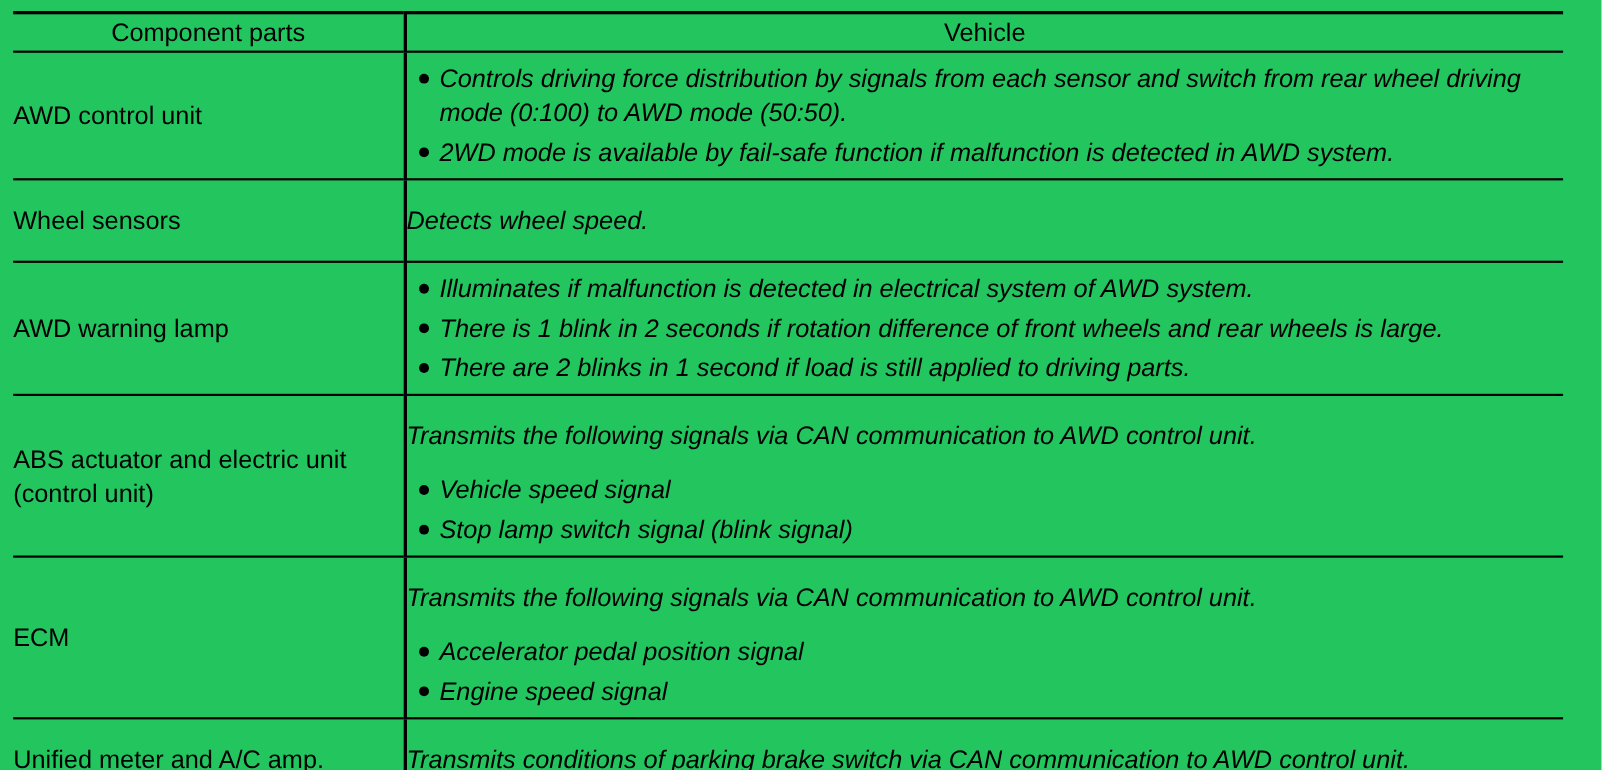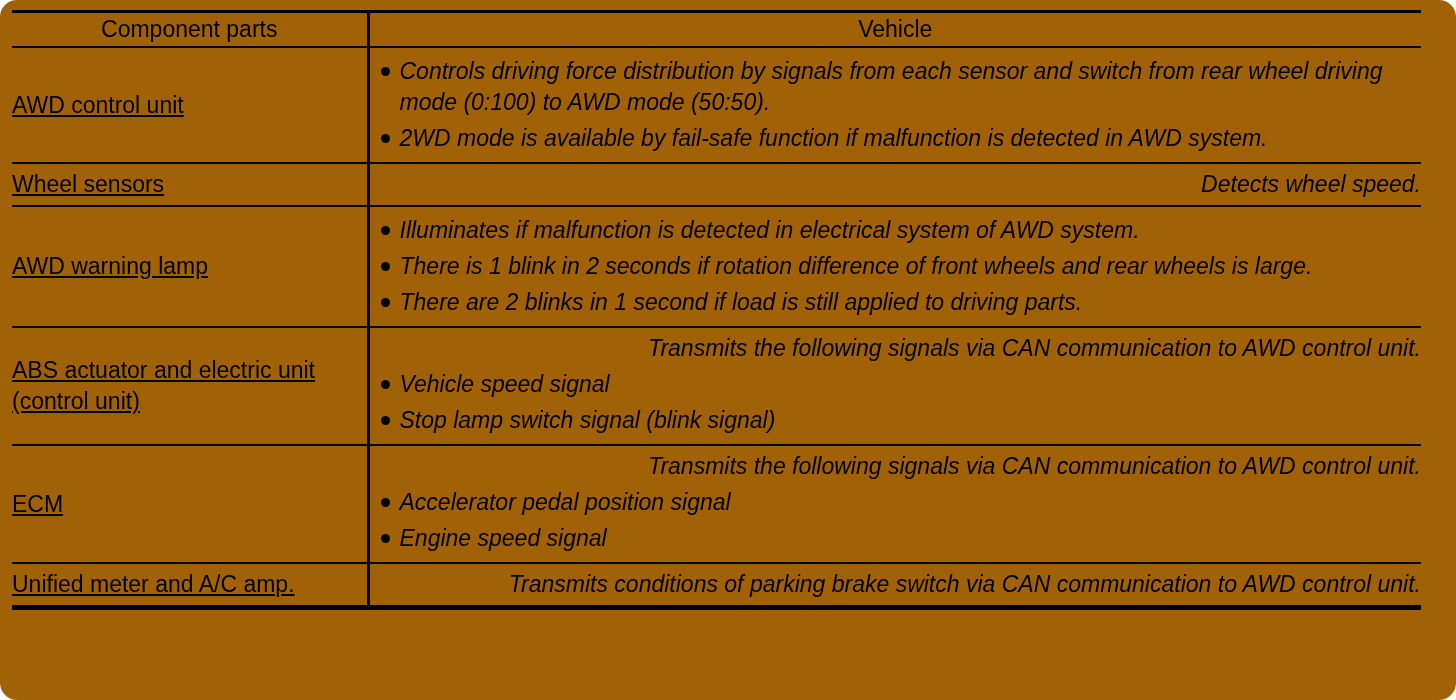--- a/index.html
+++ b/index.html
@@ -8,23 +8,22 @@
     background: #ffffff;
     font-family: "Liberation Sans", "DejaVu Sans", sans-serif;
     color: #000000;
     -webkit-font-smoothing: antialiased;
   }
   * { box-sizing: border-box; }
 
   .page {
     width: 1456px;
     height: 700px;
-    background: #a16207;
+    background: #22c55e;
     overflow: hidden;
-    border-radius: 17px;
   }
 
   table.spec-table {
     border-collapse: collapse;
     table-layout: fixed;
     width: 1409px;
     margin: 10px 0 0 12px;
     border-top: 3px solid #000000;
     border-bottom: 5px solid #000000;
     font-size: 23px;
@@ -49,35 +48,34 @@
   th.comp-head, th.func-head {
     text-align: center;
     line-height: 27px;
     padding: 4px 0;
   }
 
   td.comp-cell {
     padding-left: 18px;
     padding-right: 10px;
     line-height: 31px;
-    text-decoration: underline;
   }
 
   td.func-cell {
     padding-left: 16px;
     padding-right: 12px;
     font-style: italic;
   }
 
   .func-item {
     position: relative;
     line-height: 31px;
     margin: 5px 0;
   }
-  .func-item.text { margin: 2px 0; text-align: right; }
+  .func-item.text { margin: 18px 0; }
   .func-item.bullet { padding-left: 30px; }
 
   .dot {
     position: absolute;
     left: 11px;
     top: 11px;
     width: 9px;
     height: 9px;
     border-radius: 50%;
     background: #000000;

